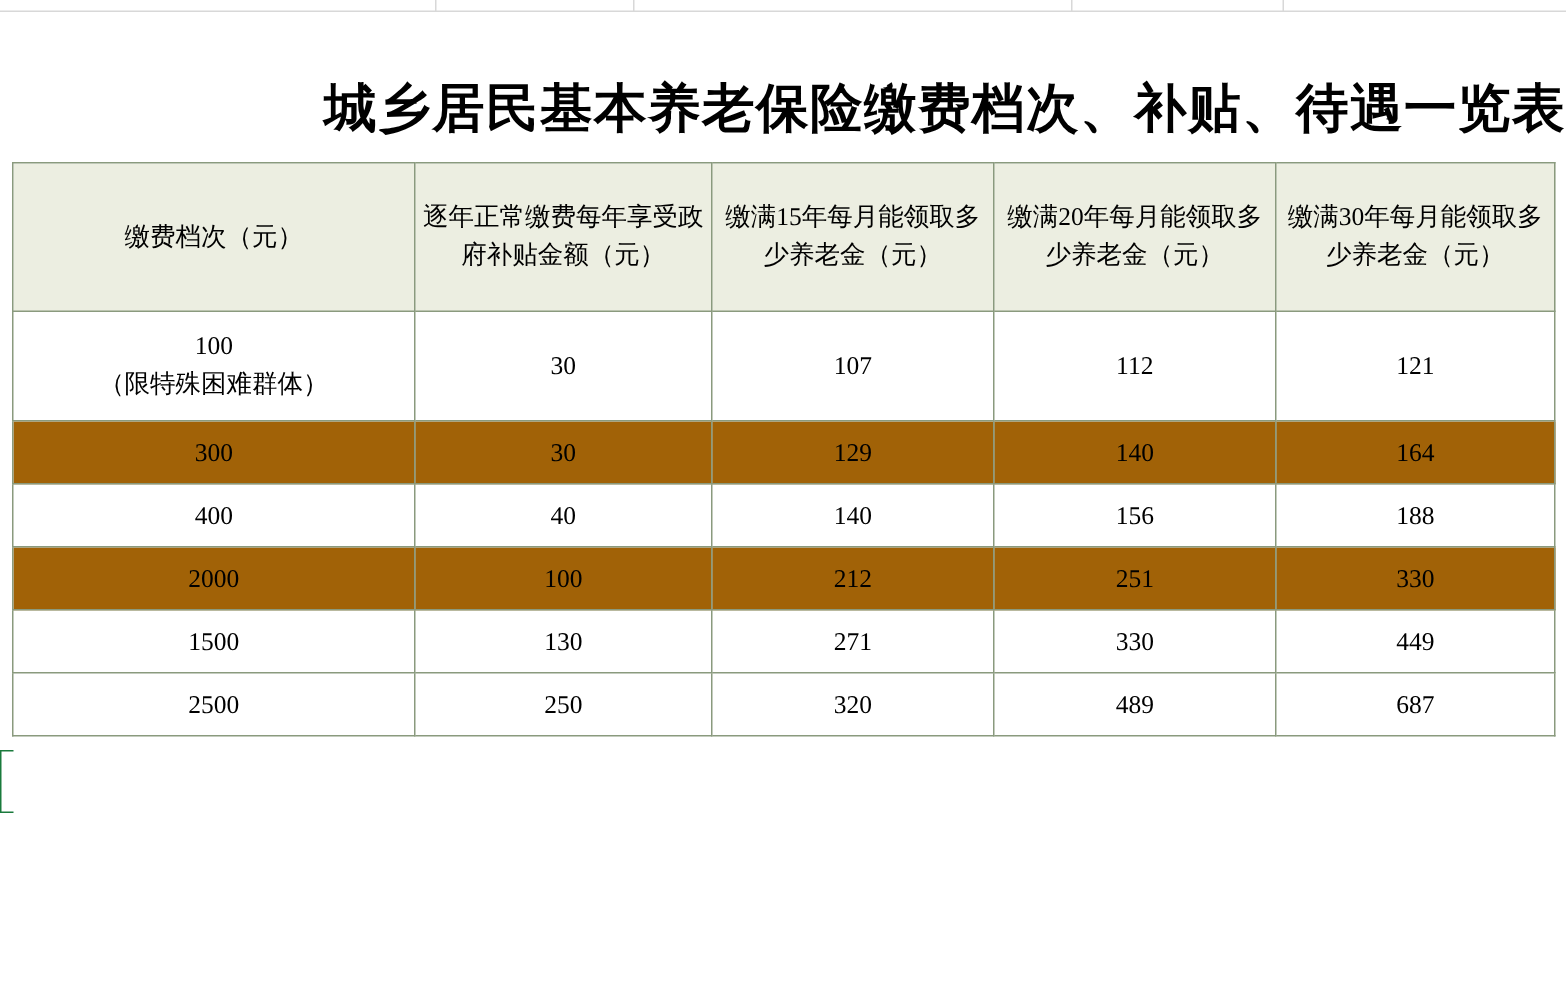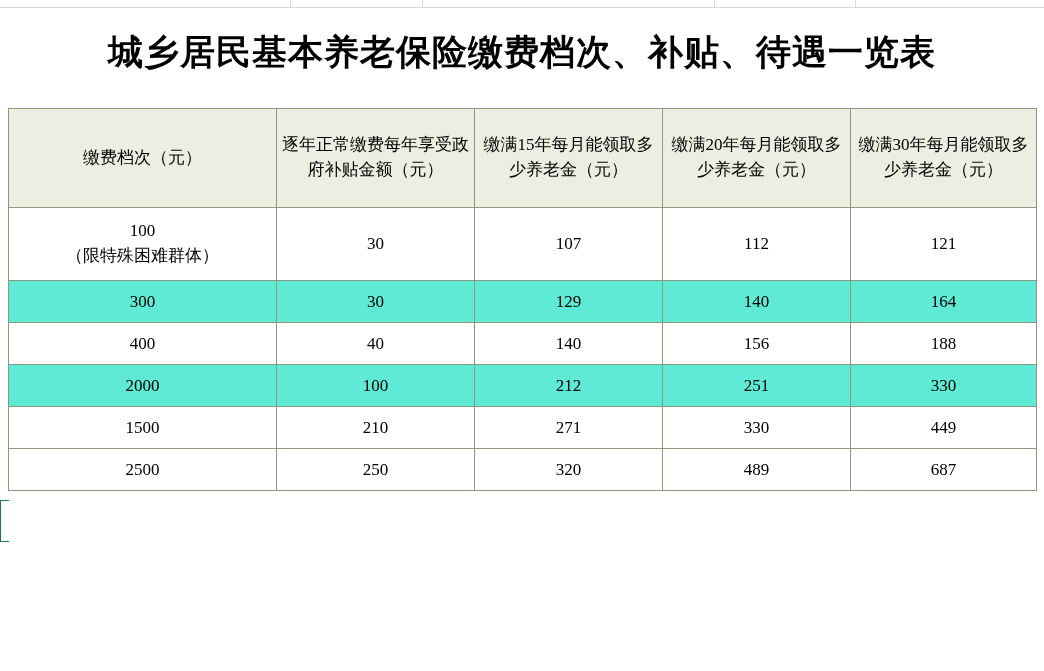--- a/index.html
+++ b/index.html
@@ -33,27 +33,27 @@
   .top-strip .cut {
     position: absolute;
     top: 0;
     height: 8px;
     border-left: 1px solid #d8d8d8;
     border-right: 1px solid #d8d8d8;
     box-sizing: border-box;
   }
   .title-wrap {
     position: absolute;
-    top: 0;
+    top: 20px;
     left: 0;
     width: 1044px;
     height: 104px;
     display: flex;
     align-items: center;
-    justify-content: center;
+    justify-content: flex-end;
   }
   .title {
     font-family: "Liberation Serif", serif;
     font-weight: bold;
     font-size: 35px;
     letter-spacing: 1px;
     color: #000000;
     white-space: nowrap;
   }
   table.grid {
@@ -77,21 +77,21 @@
     background: #eceee1;
     height: 98px;
     font-weight: normal;
     line-height: 1.45;
   }
   tbody td {
     height: 41px;
     background: #ffffff;
   }
   tbody tr.alt td {
-    background: #5eead4;
+    background: #a16207;
   }
   tbody tr.first td {
     height: 72px;
     line-height: 1.45;
   }
   .col1 { width: 268px; }
   .col2 { width: 198px; }
   .col3 { width: 188px; }
   .col4 { width: 188px; }
   .col5 { width: 186px; }
@@ -161,21 +161,21 @@
       </tr>
       <tr class="alt">
         <td>2000</td>
         <td>100</td>
         <td>212</td>
         <td>251</td>
         <td>330</td>
       </tr>
       <tr>
         <td>1500</td>
-        <td>210</td>
+        <td>130</td>
         <td>271</td>
         <td>330</td>
         <td>449</td>
       </tr>
       <tr>
         <td>2500</td>
         <td>250</td>
         <td>320</td>
         <td>489</td>
         <td>687</td>

